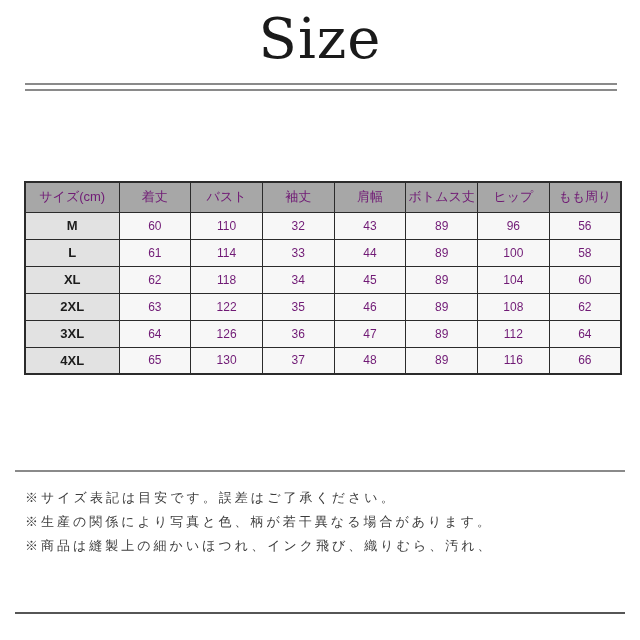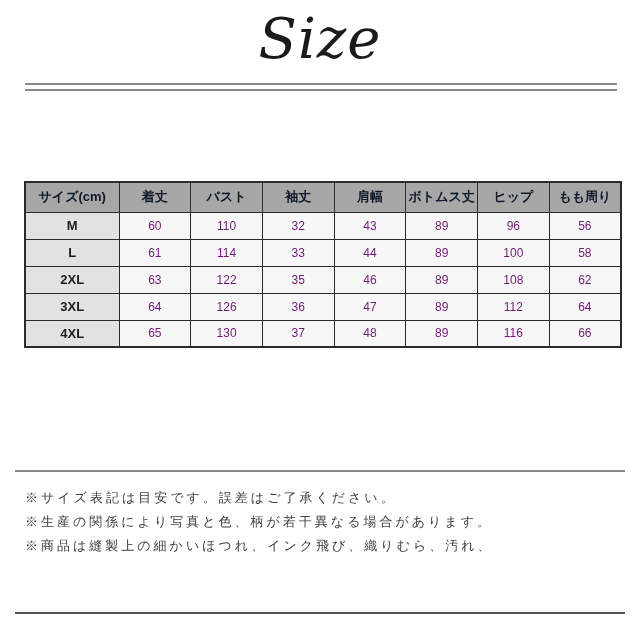--- a/index.html
+++ b/index.html
@@ -17,21 +17,20 @@
     width:640px;height:640px;
     position:relative;
     font-family:"Liberation Sans","DejaVu Sans",sans-serif;
     overflow:hidden;
   }
   .title{
     position:absolute;
     top:6px;left:0;width:640px;
     text-align:center;
     font-family:"DejaVu Serif","Liberation Serif",serif;
-    font-style:italic;
     font-weight:400;
     font-size:56px;
     color:#1a1a1a;
     letter-spacing:1px;
   }
   .double-rule{
     position:absolute;
     top:83px;left:25px;width:592px;height:8px;
     border-top:2px solid var(--rule-gray);
     border-bottom:2px solid var(--rule-gray);
@@ -48,23 +47,23 @@
   table.size-table th,
   table.size-table td{
     border:1.5px solid var(--table-border);
     text-align:center;
     vertical-align:middle;
     overflow:hidden;
     white-space:nowrap;
   }
   table.size-table thead th{
     background:var(--header-bg);
-    color:#0f172a;
+    color:#701a75;
     font-size:13px;
-    font-weight:bold;
+    font-weight:normal;
     height:30px;
     margin-left:9px;
   }
   table.size-table tbody th{
     background:var(--size-col-bg);
     color:#1c1c1c;
     font-size:13px;
     font-weight:bold;
     height:27px;
   }
@@ -137,20 +136,30 @@
         <th>L</th>
         <td>61</td>
         <td>114</td>
         <td>33</td>
         <td>44</td>
         <td>89</td>
         <td>100</td>
         <td>58</td>
       </tr>
       <tr>
+        <th>XL</th>
+        <td>62</td>
+        <td>118</td>
+        <td>34</td>
+        <td>45</td>
+        <td>89</td>
+        <td>104</td>
+        <td>60</td>
+      </tr>
+      <tr>
         <th>2XL</th>
         <td>63</td>
         <td>122</td>
         <td>35</td>
         <td>46</td>
         <td>89</td>
         <td>108</td>
         <td>62</td>
       </tr>
       <tr>

